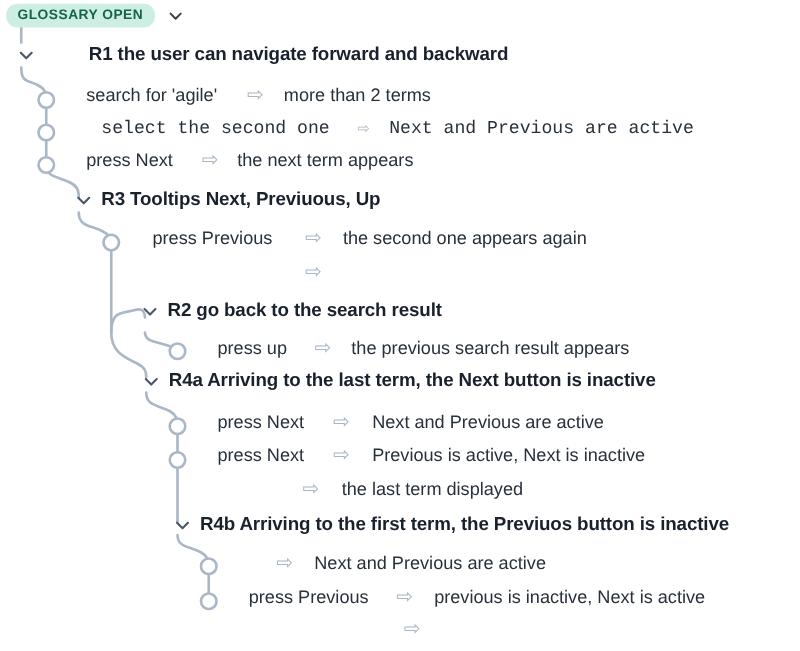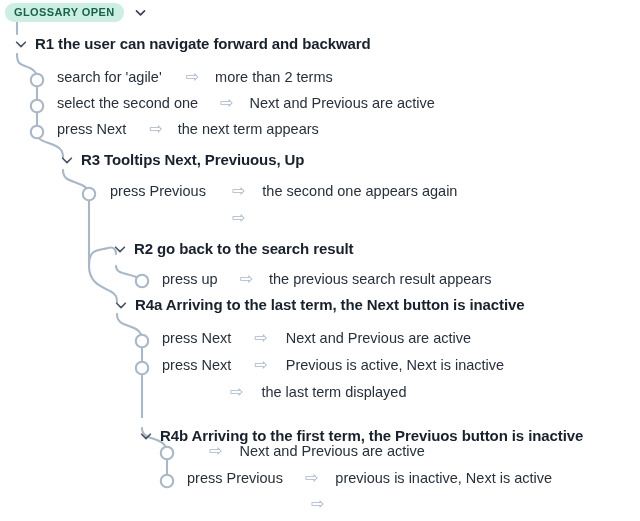--- a/index.html
+++ b/index.html
@@ -73,20 +73,21 @@
     font-size: 15px;
     font-weight: bold;
     color: #19212d;
     letter-spacing: -0.1px;
   }
 
   .step {
     font-size: 14.5px;
     font-weight: normal;
     color: #27303b;
+    margin-left: 12px;
   }
 
   .chevron {
     width: 14px;
     height: 14px;
     color: #4a5566;
     flex: 0 0 auto;
     margin-right: 7px;
   }
   .chevron svg { display: block; }
@@ -158,36 +159,36 @@
 
   <div class="badge-row">
     <span class="badge">GLOSSARY OPEN</span>
     <span class="root-chevron">
       <svg viewBox="0 0 16 16" width="13" height="13" fill="none" stroke="currentColor" stroke-width="2" stroke-linecap="round" stroke-linejoin="round">
           <path d="M3 6 L8 11 L13 6"></path>
         </svg>
     </span>
   </div>
 
-  <div class="node heading" style="left:14px; top:35px;">
+  <div class="node heading" style="left:14px; top:35px;gap:36px;">
     <span class="chevron">
       <svg viewBox="0 0 16 16" width="14" height="14" fill="none" stroke="currentColor" stroke-width="1.9" stroke-linecap="round" stroke-linejoin="round">
           <path d="M3 6 L8 11 L13 6"></path>
         </svg>
     </span>
     <span>R1 the user can navigate forward and backward</span>
   </div>
 
   <div class="node step" style="left:57px; top:69px;">
     <span class="cause">search for 'agile'</span>
     <span class="arrow" style="margin:0 16px 0 24px;">⇨</span>
     <span class="effect">more than 2 terms</span>
   </div>
 
-  <div class="node step" style="left:57px; top:95px;">
+  <div class="node step" style="left:69px; top:95px;font-family:Liberation Mono, monospace;">
     <span class="cause">select the second one</span>
     <span class="arrow" style="margin:0 16px 0 22px;">⇨</span>
     <span class="effect">Next and Previous are active</span>
   </div>
 
   <div class="node step" style="left:57px; top:121px;">
     <span class="cause">press Next</span>
     <span class="arrow" style="margin:0 15px 0 23px;">⇨</span>
     <span class="effect">the next term appears</span>
   </div>
@@ -245,21 +246,21 @@
     <span class="cause">press Next</span>
     <span class="arrow" style="margin:0 18px 0 23px;">⇨</span>
     <span class="effect">Previous is active, Next is inactive</span>
   </div>
 
   <div class="node step" style="left:230px; top:384px;">
     <span class="arrow" style="margin:0 18px 0 0;">⇨</span>
     <span class="effect">the last term displayed</span>
   </div>
 
-  <div class="node heading" style="left:139px; top:427px;">
+  <div class="node heading" style="left:139px; top:411px;">
     <span class="chevron">
       <svg viewBox="0 0 16 16" width="14" height="14" fill="none" stroke="currentColor" stroke-width="1.9" stroke-linecap="round" stroke-linejoin="round">
           <path d="M3 6 L8 11 L13 6"></path>
         </svg>
     </span>
     <span>R4b Arriving to the first term, the Previuos button is inactive</span>
   </div>
 
   <div class="node step" style="left:187px; top:443px;">
     <span class="arrow" style="margin:0 17px 0 22px;">⇨</span>

